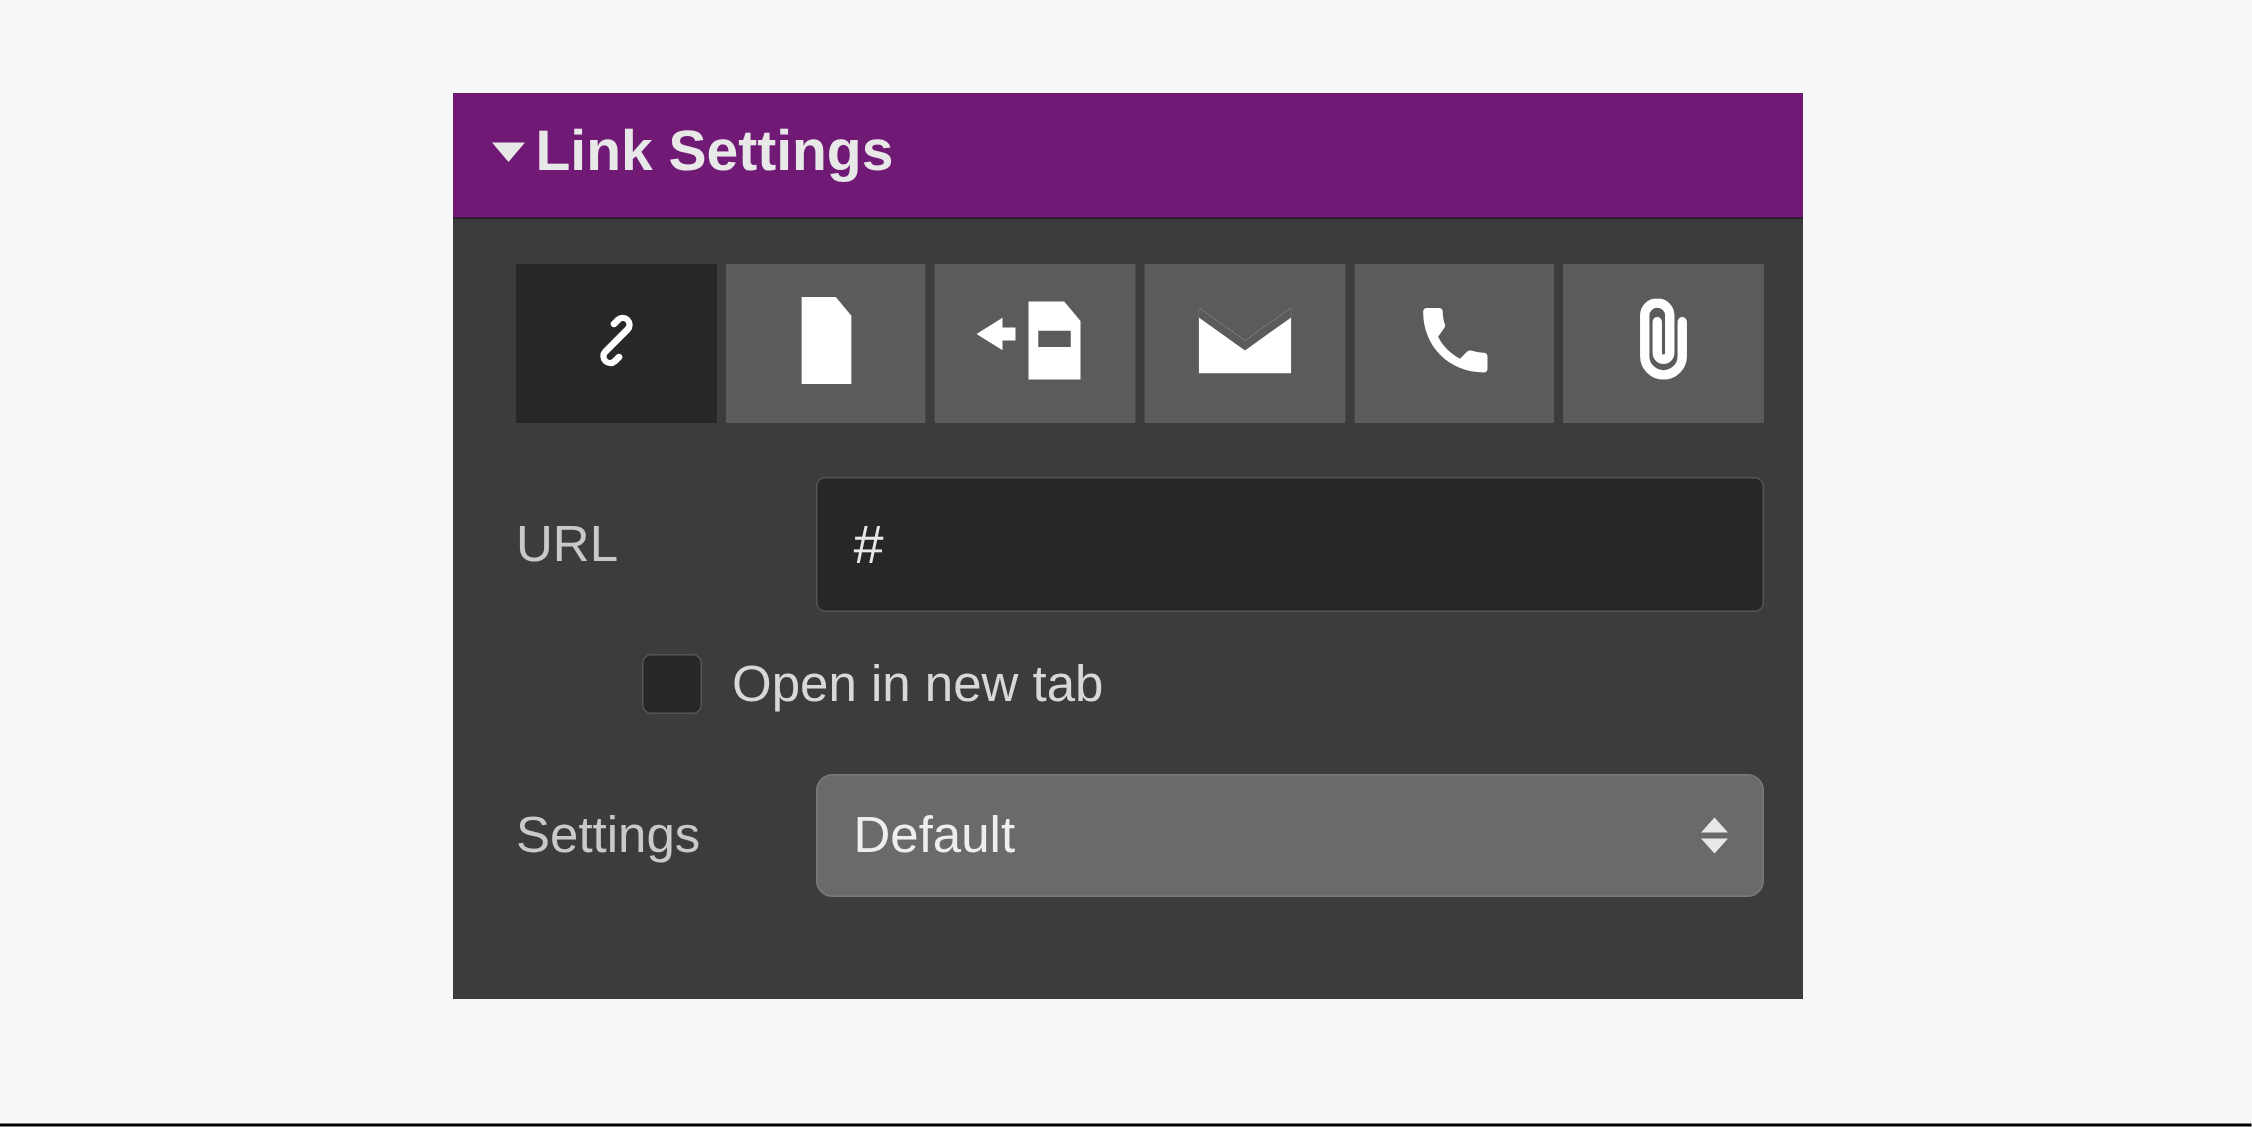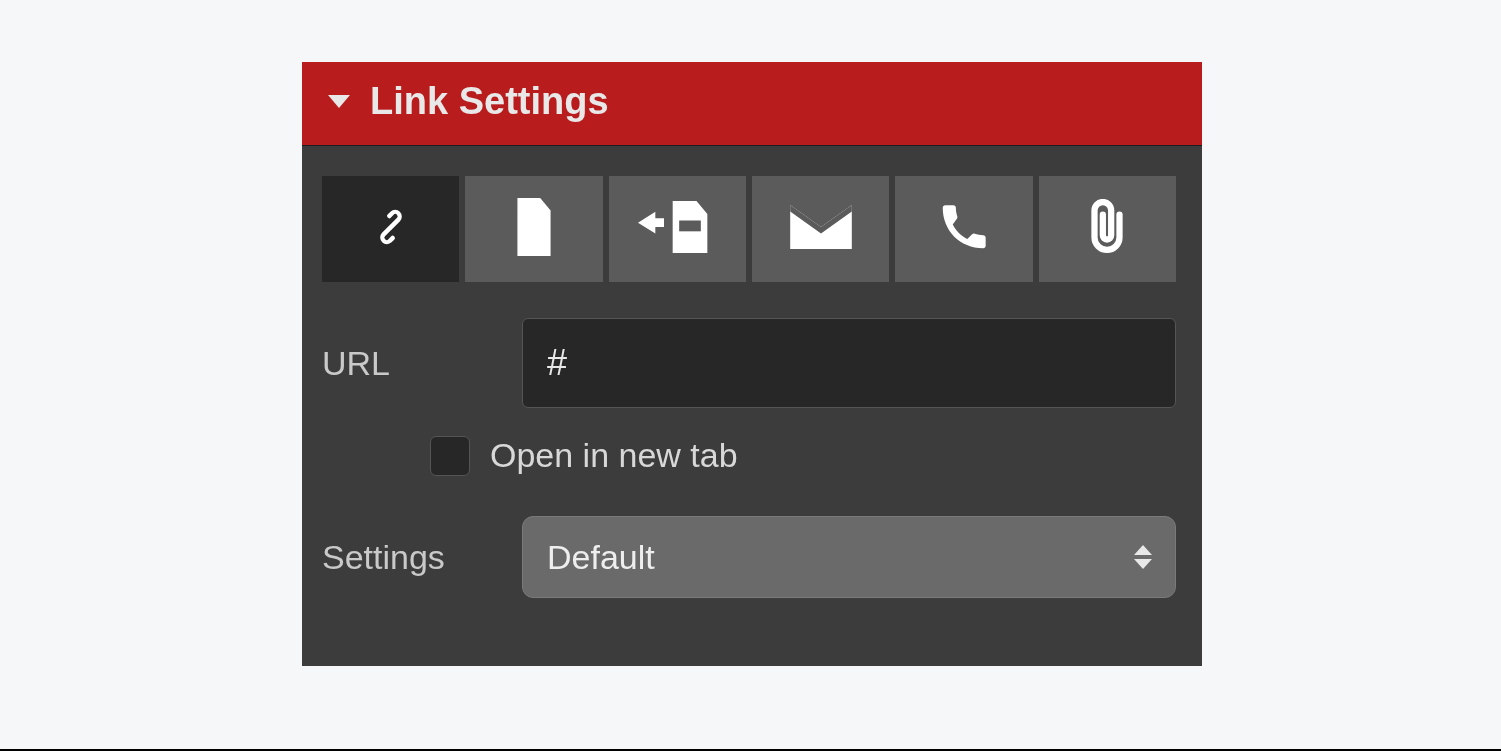--- a/index.html
+++ b/index.html
@@ -15,38 +15,38 @@
     position: absolute;
     left: 302px;
     top: 62px;
     width: 900px;
     background: #3c3c3c;
     color: #e8e8e8;
   }
   .panel-header {
     display: flex;
     align-items: center;
-    gap: 20px;
+    gap: 7px;
     padding: 18px 26px 22px 26px;
-    background: #b91c1c;
+    background: #701a75;
     border-bottom: 1px solid #1d1d1d;
   }
   .panel-header .tri {
     width: 0; height: 0;
     border-left: 11px solid transparent;
     border-right: 11px solid transparent;
     border-top: 13px solid #e8e8e8;
   }
   .panel-title {
     font-size: 38px;
     font-weight: 600;
     color: #e8e8e8;
   }
   .panel-body {
-    padding: 30px 26px 40px 20px;
+    padding: 30px 26px 40px 42px;
   }
   .type-tabs {
     display: flex;
     gap: 6px;
     margin-bottom: 36px;
   }
   .type-tab {
     flex: 1;
     height: 106px;
     background: #5b5b5b;
@@ -76,23 +76,23 @@
     background: #272727;
     border: 1px solid #555;
     border-radius: 6px;
     color: #e8e8e8;
     font-size: 36px;
     padding: 0 24px;
     outline: none;
   }
   .check-row {
     display: flex;
-    align-items: flex-start;
+    align-items: center;
     gap: 20px;
-    margin: 24px 0 40px 108px;
+    margin: 24px 0 40px 84px;
   }
   .checkbox {
     width: 40px; height: 40px;
     background: #272727;
     border: 1px solid #555;
     border-radius: 6px;
     cursor: pointer;
   }
   .check-label {
     font-size: 34px;

